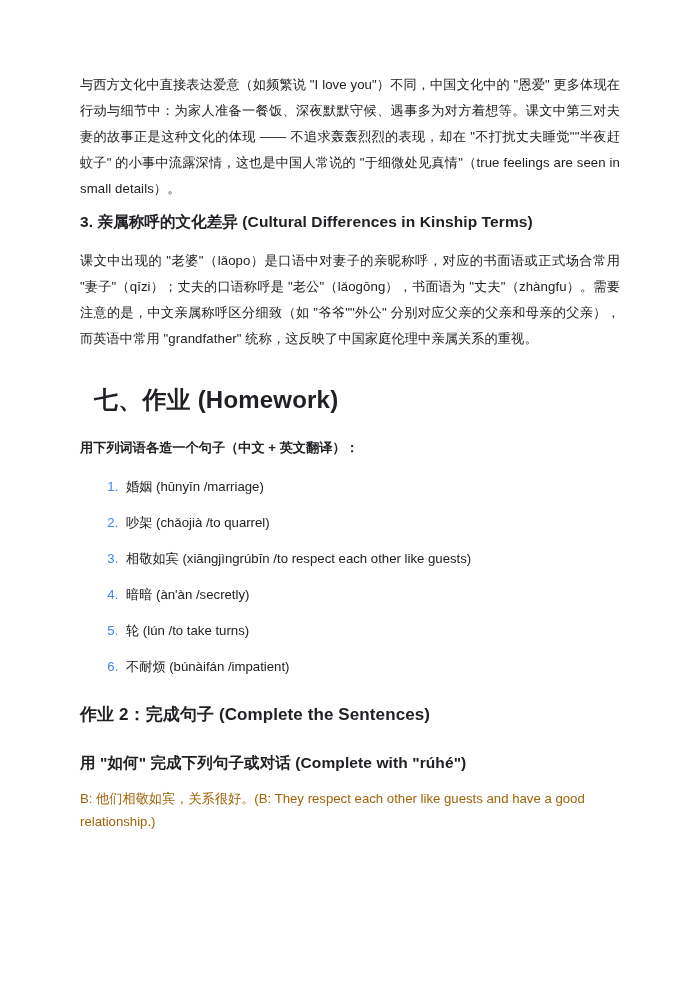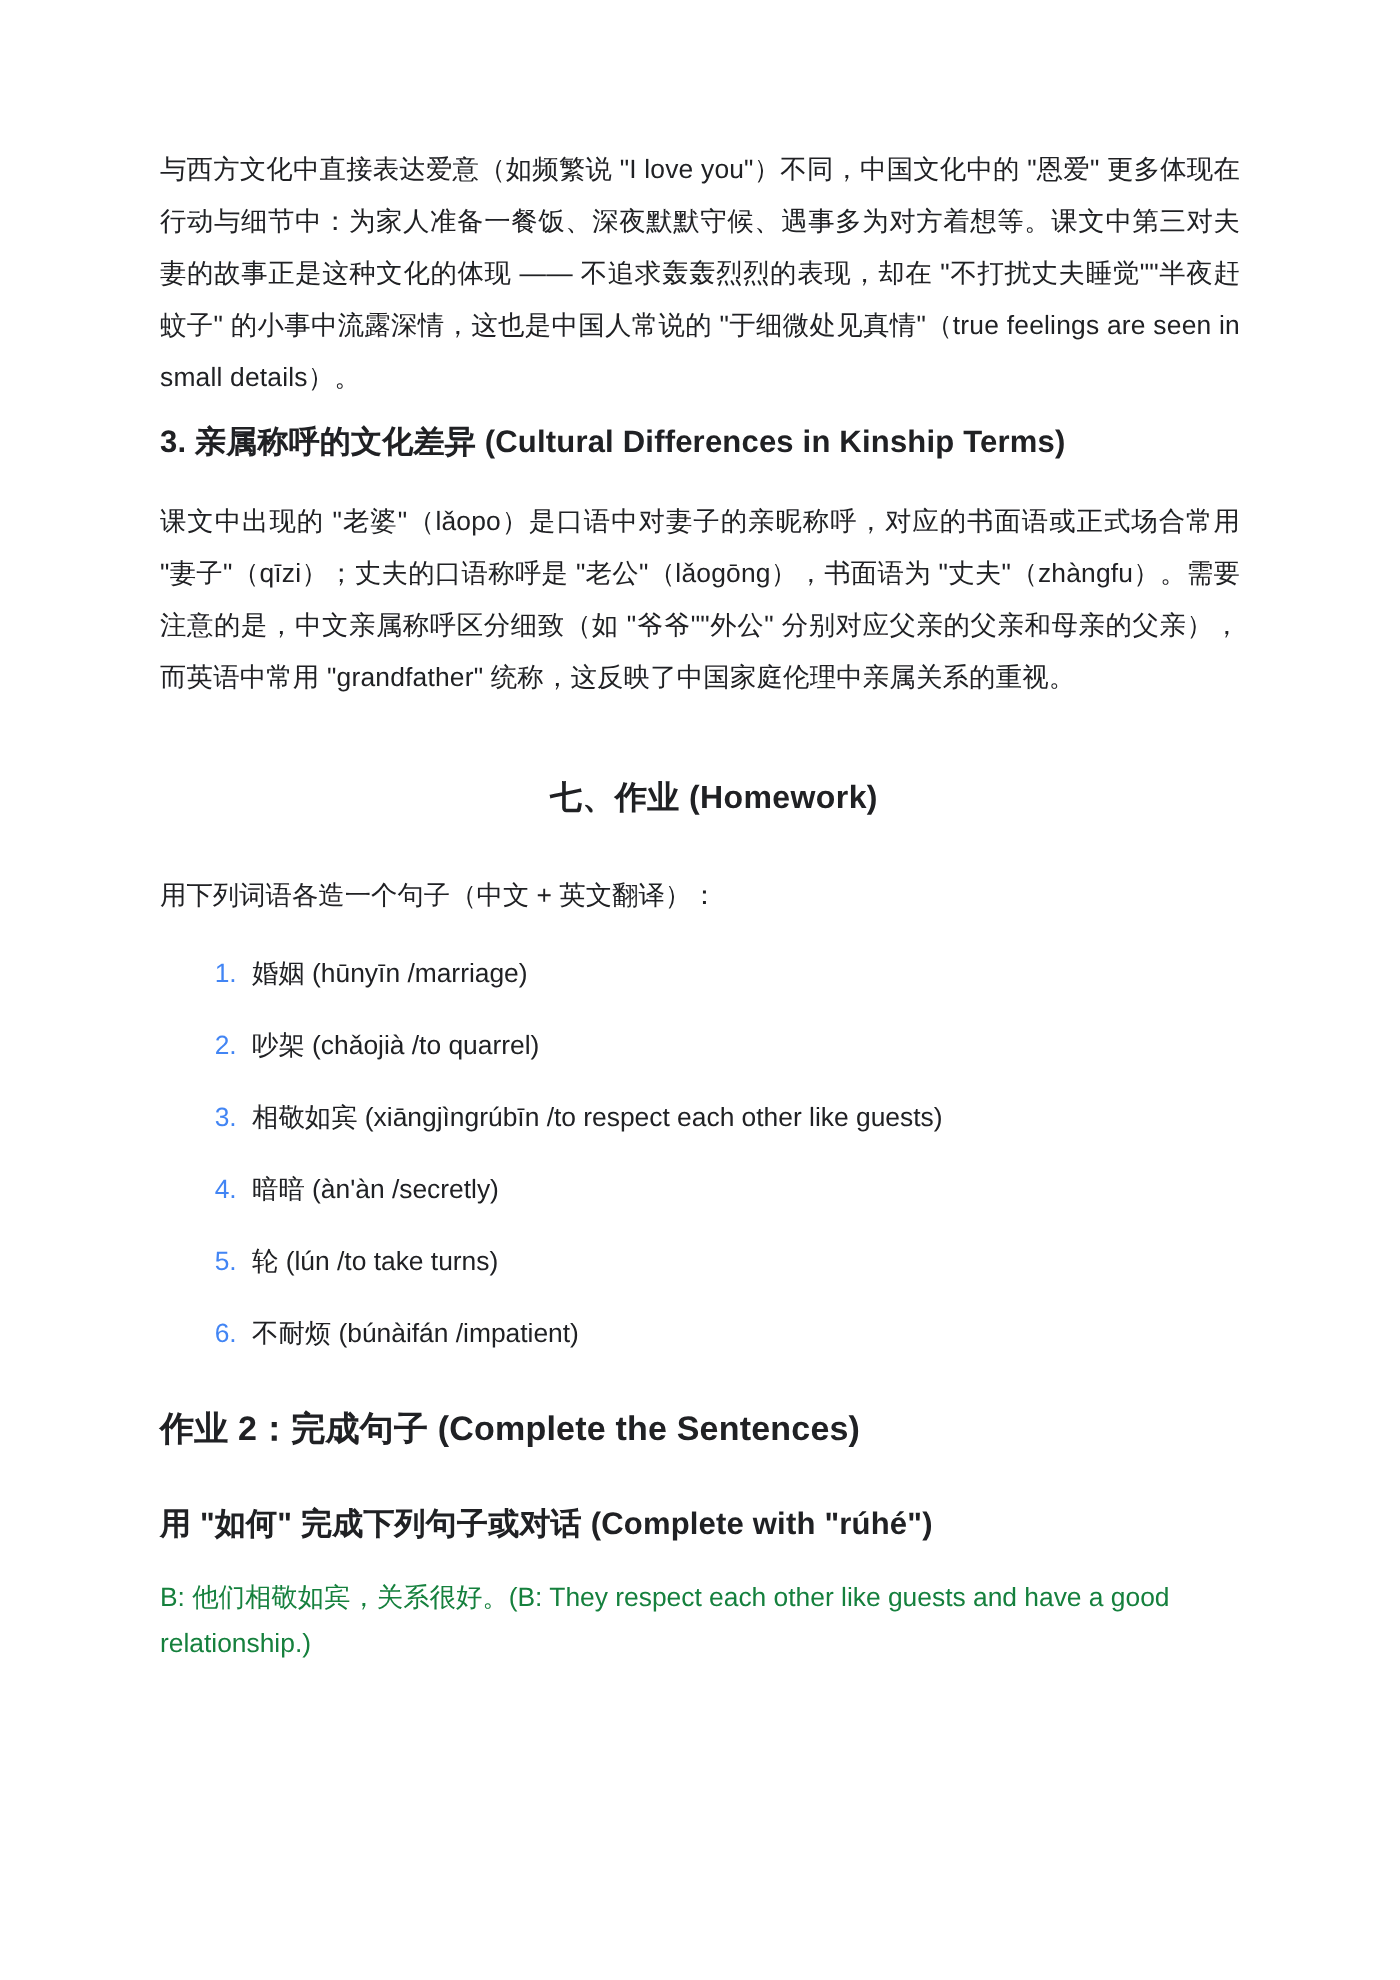--- a/index.html
+++ b/index.html
@@ -41,27 +41,26 @@
   
   h3.sub-head {
     font-size: 15.5px;
     font-weight: bold;
     line-height: 24px;
     margin: 8px 0 14px 0;
     color: #202124;
     letter-spacing: 0.1px;
   }
   h2.section-head {
-    font-size: 16px;
+    font-size: 24px;
     font-weight: bold;
     line-height: 28px;
     margin: 34px 0 22px 14px;
     color: #202124;
     letter-spacing: 0.2px;
-    text-align: center;
   }
   h3.task-head {
     font-size: 17px;
     font-weight: bold;
     line-height: 26px;
     margin: 24px 0 14px 0;
     color: #202124;
     letter-spacing: 0.1px;
   }
   h4.task-sub-head {
@@ -71,20 +70,21 @@
     margin: 22px 0 12px 0;
     color: #202124;
     letter-spacing: 0.1px;
   }
 
   p.intro {
     font-size: 13.2px;
     line-height: 24px;
     margin: 0 0 14px 0;
     color: #202124;
+    font-weight: bold;
   }
 
   
   ol.vocab-list,
   ol.exercise-list {
     margin: 16px;
     padding: 0 0 0 26px;
     list-style: decimal;
   }
   ol.vocab-list > li,
@@ -113,21 +113,21 @@
     margin: 0 2px;
   }
   .blank.w-long  { width: 178px; }
   .blank.w-mid   { width: 160px; }
   .blank.w-med   { width: 152px; }
 
   p.dialogue {
     font-size: 13.2px;
     line-height: 23px;
     margin: 0 0 10px 0;
-    color: #15803d;
+    color: #a16207;
   }
   p.dialogue.answer-line {
     margin-top: 12px;
     margin-bottom: 14px;
   }
 </style>
 </head>
 <body>
 
 <div class="page">

